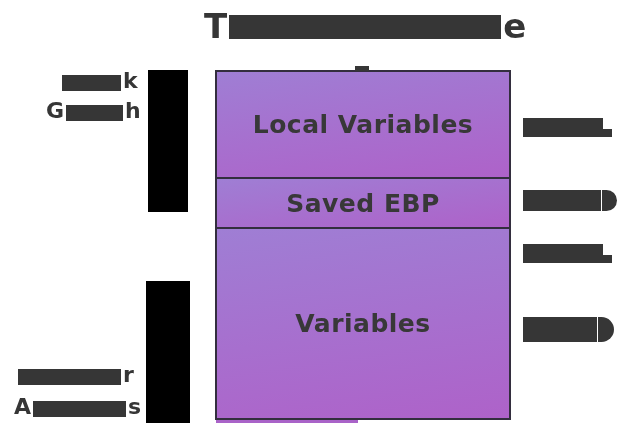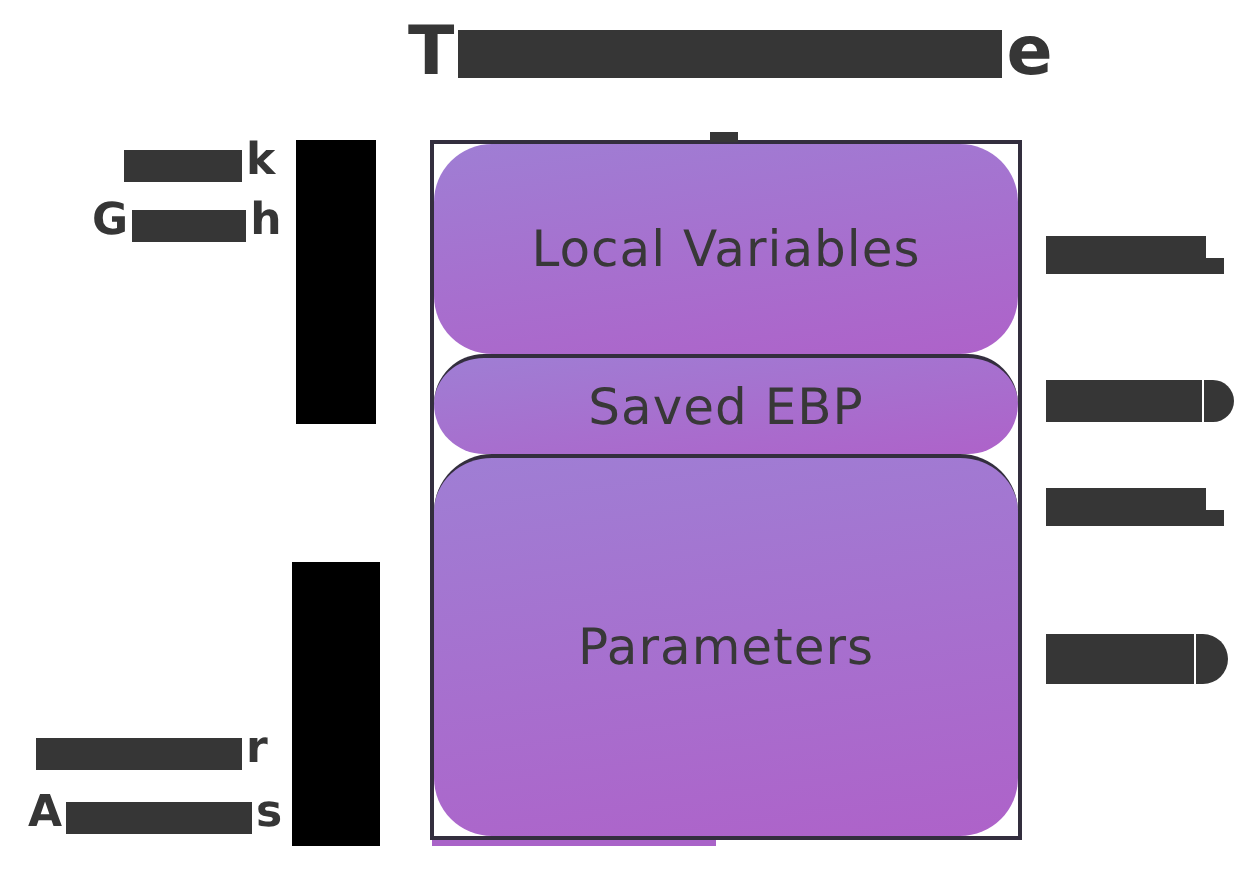--- a/index.html
+++ b/index.html
@@ -38,21 +38,21 @@
   .arrow-bottom{left:146px;top:281px;width:44px;height:142px;}
   
   .stack-box{
     position:absolute;left:215px;top:70px;width:296px;height:350px;
     border:2px solid #332e3e;box-sizing:border-box;
     display:flex;flex-direction:column;
   }
   .sec{
     display:flex;align-items:center;justify-content:center;
     background:linear-gradient(172deg,#9f7ed4 0%,#ae62c9 100%);
-    color:#383838;font-weight:normal;font-size:25px;letter-spacing:.5px;border-radius:29px;
+    color:#383838;font-weight:bold;font-size:25px;letter-spacing:.5px;
   }
   .sec + .sec{border-top:2px solid #332e3e;}
   .sec-local{height:105px;}
   .sec-ebp{height:48px;}
   .sec-ret{height:48px;}
   .sec-params{height:139px;flex:1;}
   .top-tick{position:absolute;left:355px;top:66px;width:14px;height:5px;background:#363636;}
   .bottom-sliver{position:absolute;left:216px;top:420px;width:142px;height:3px;background:#a963c8;}
   
   .rlabel{position:absolute;background:#363636;}
@@ -104,21 +104,21 @@
   </div>
 
   <div class="stack-box">
     <div class="sec sec-local">
       <span>Local Variables</span>
     </div>
     <div class="sec sec-ebp">
       <span>Saved EBP</span>
     </div>
     <div class="sec sec-params">
-      <span>Parameters</span>
+      <span>Variables</span>
     </div>
   </div>
   <div class="top-tick"></div>
   <div class="bottom-sliver"></div>
 
   <div class="rlabel rl1">
       <span class="notch"></span>
     </div>
   <div class="rlabel rl2">
       <span class="cap"></span>

